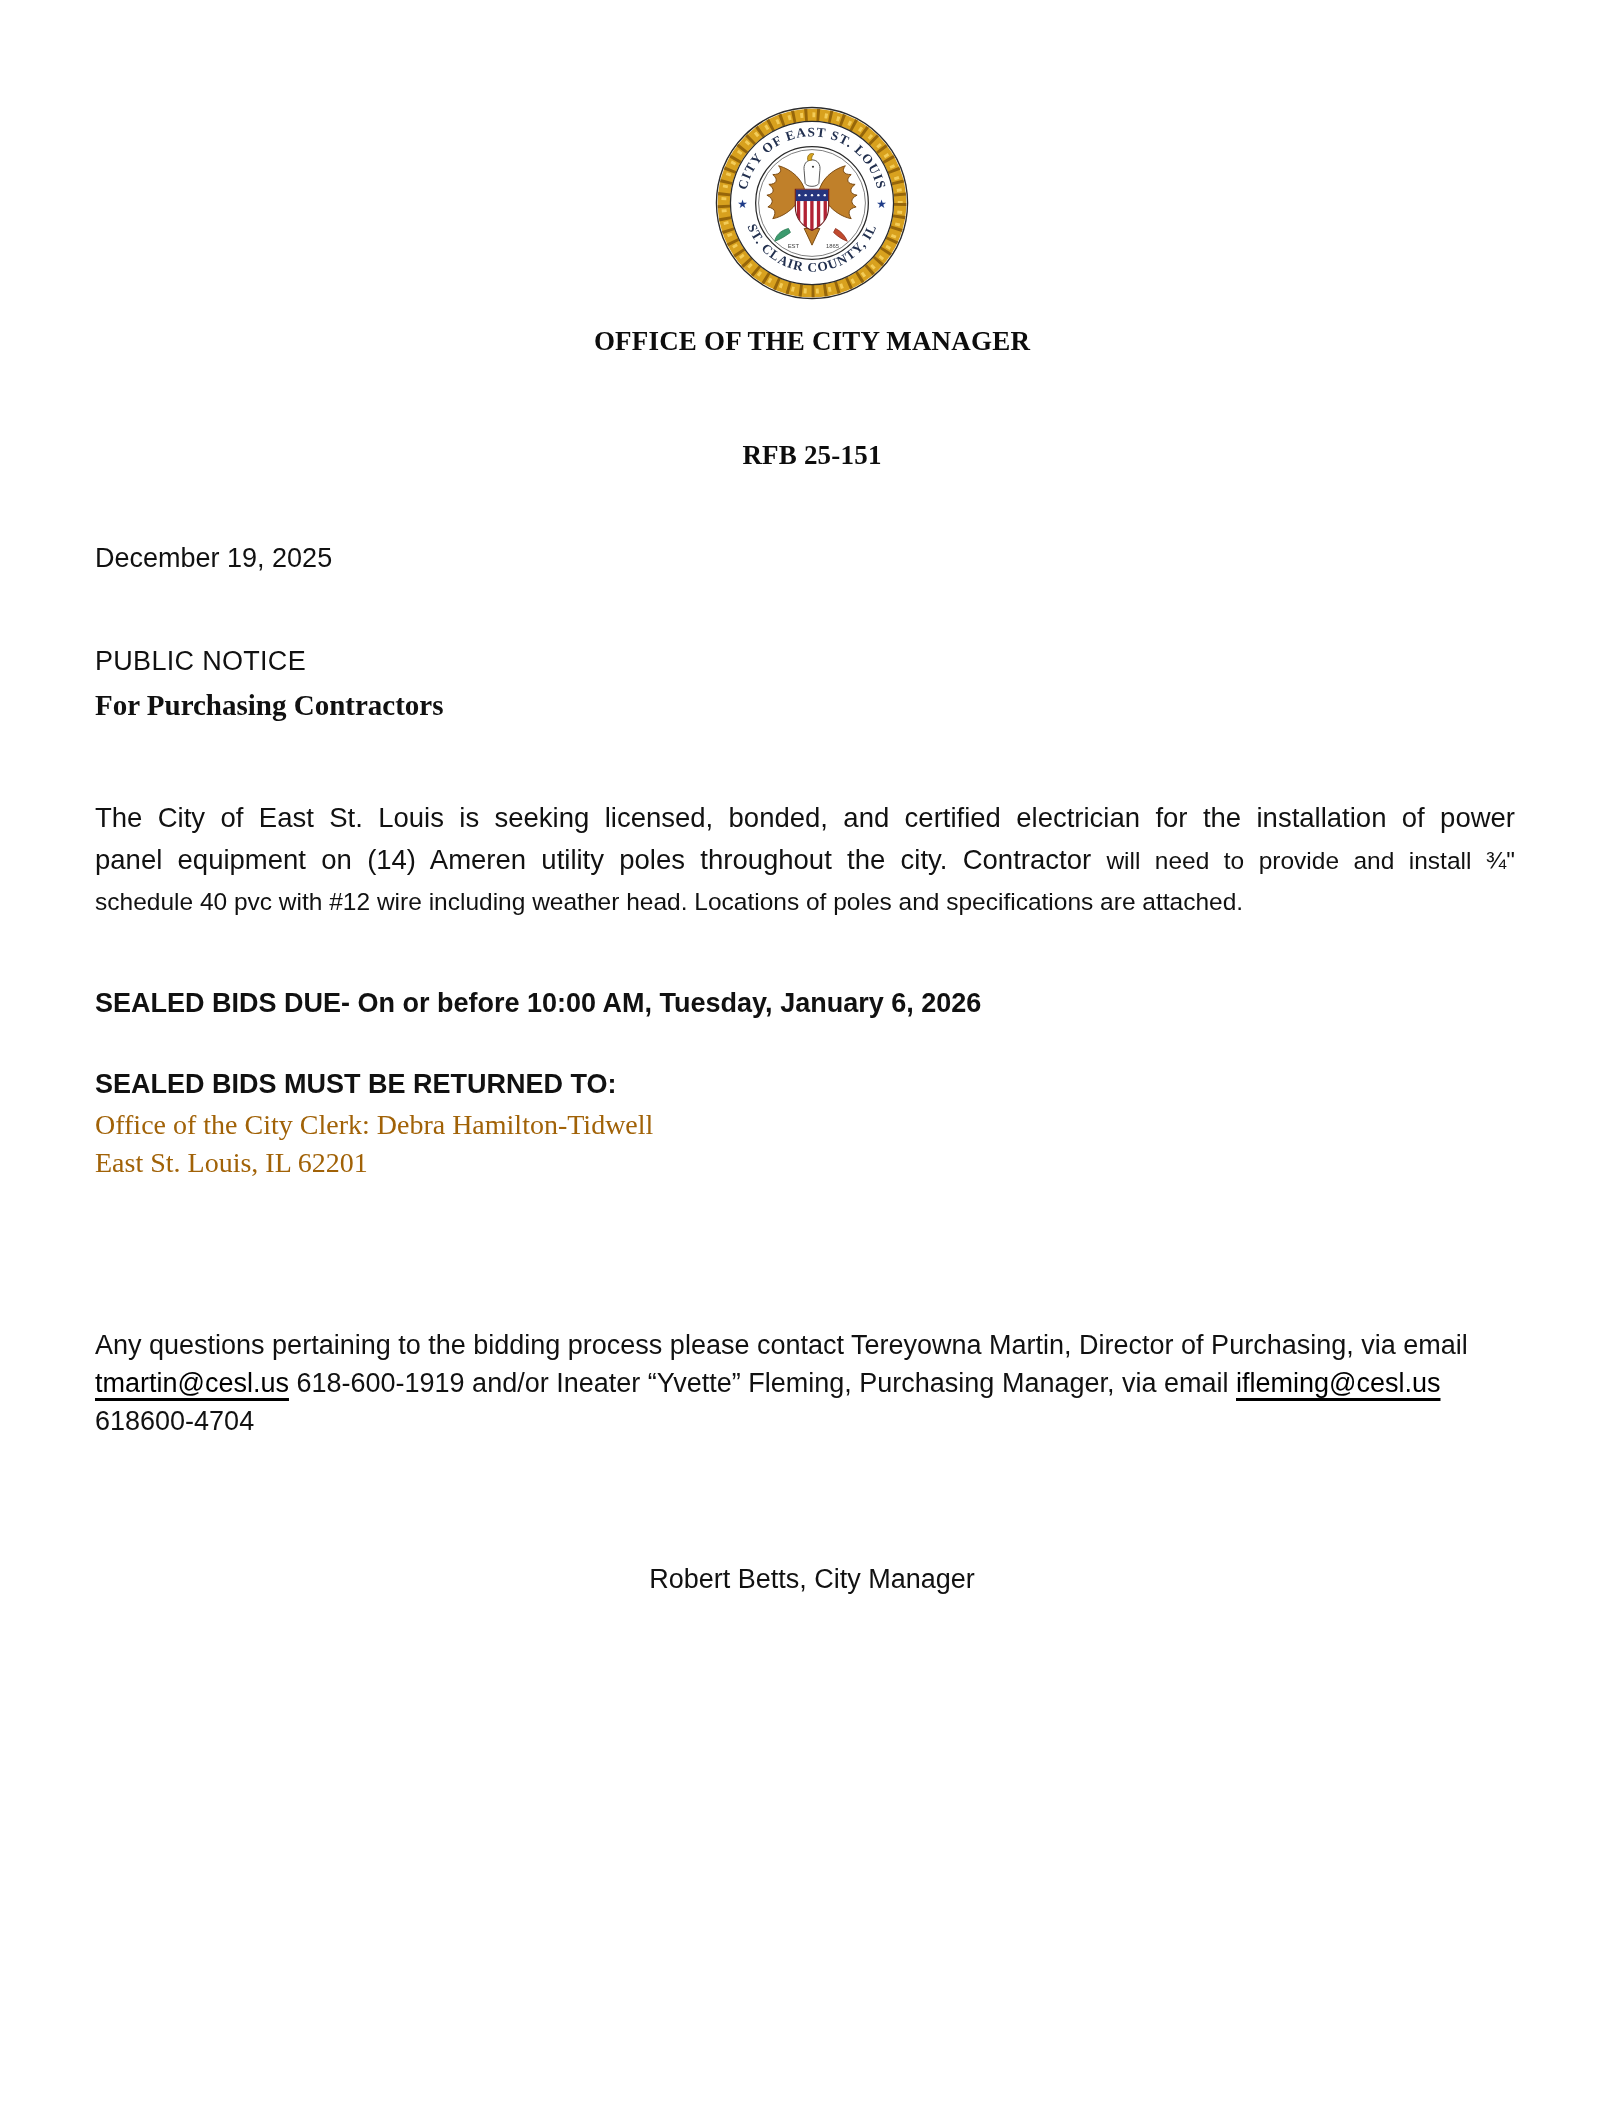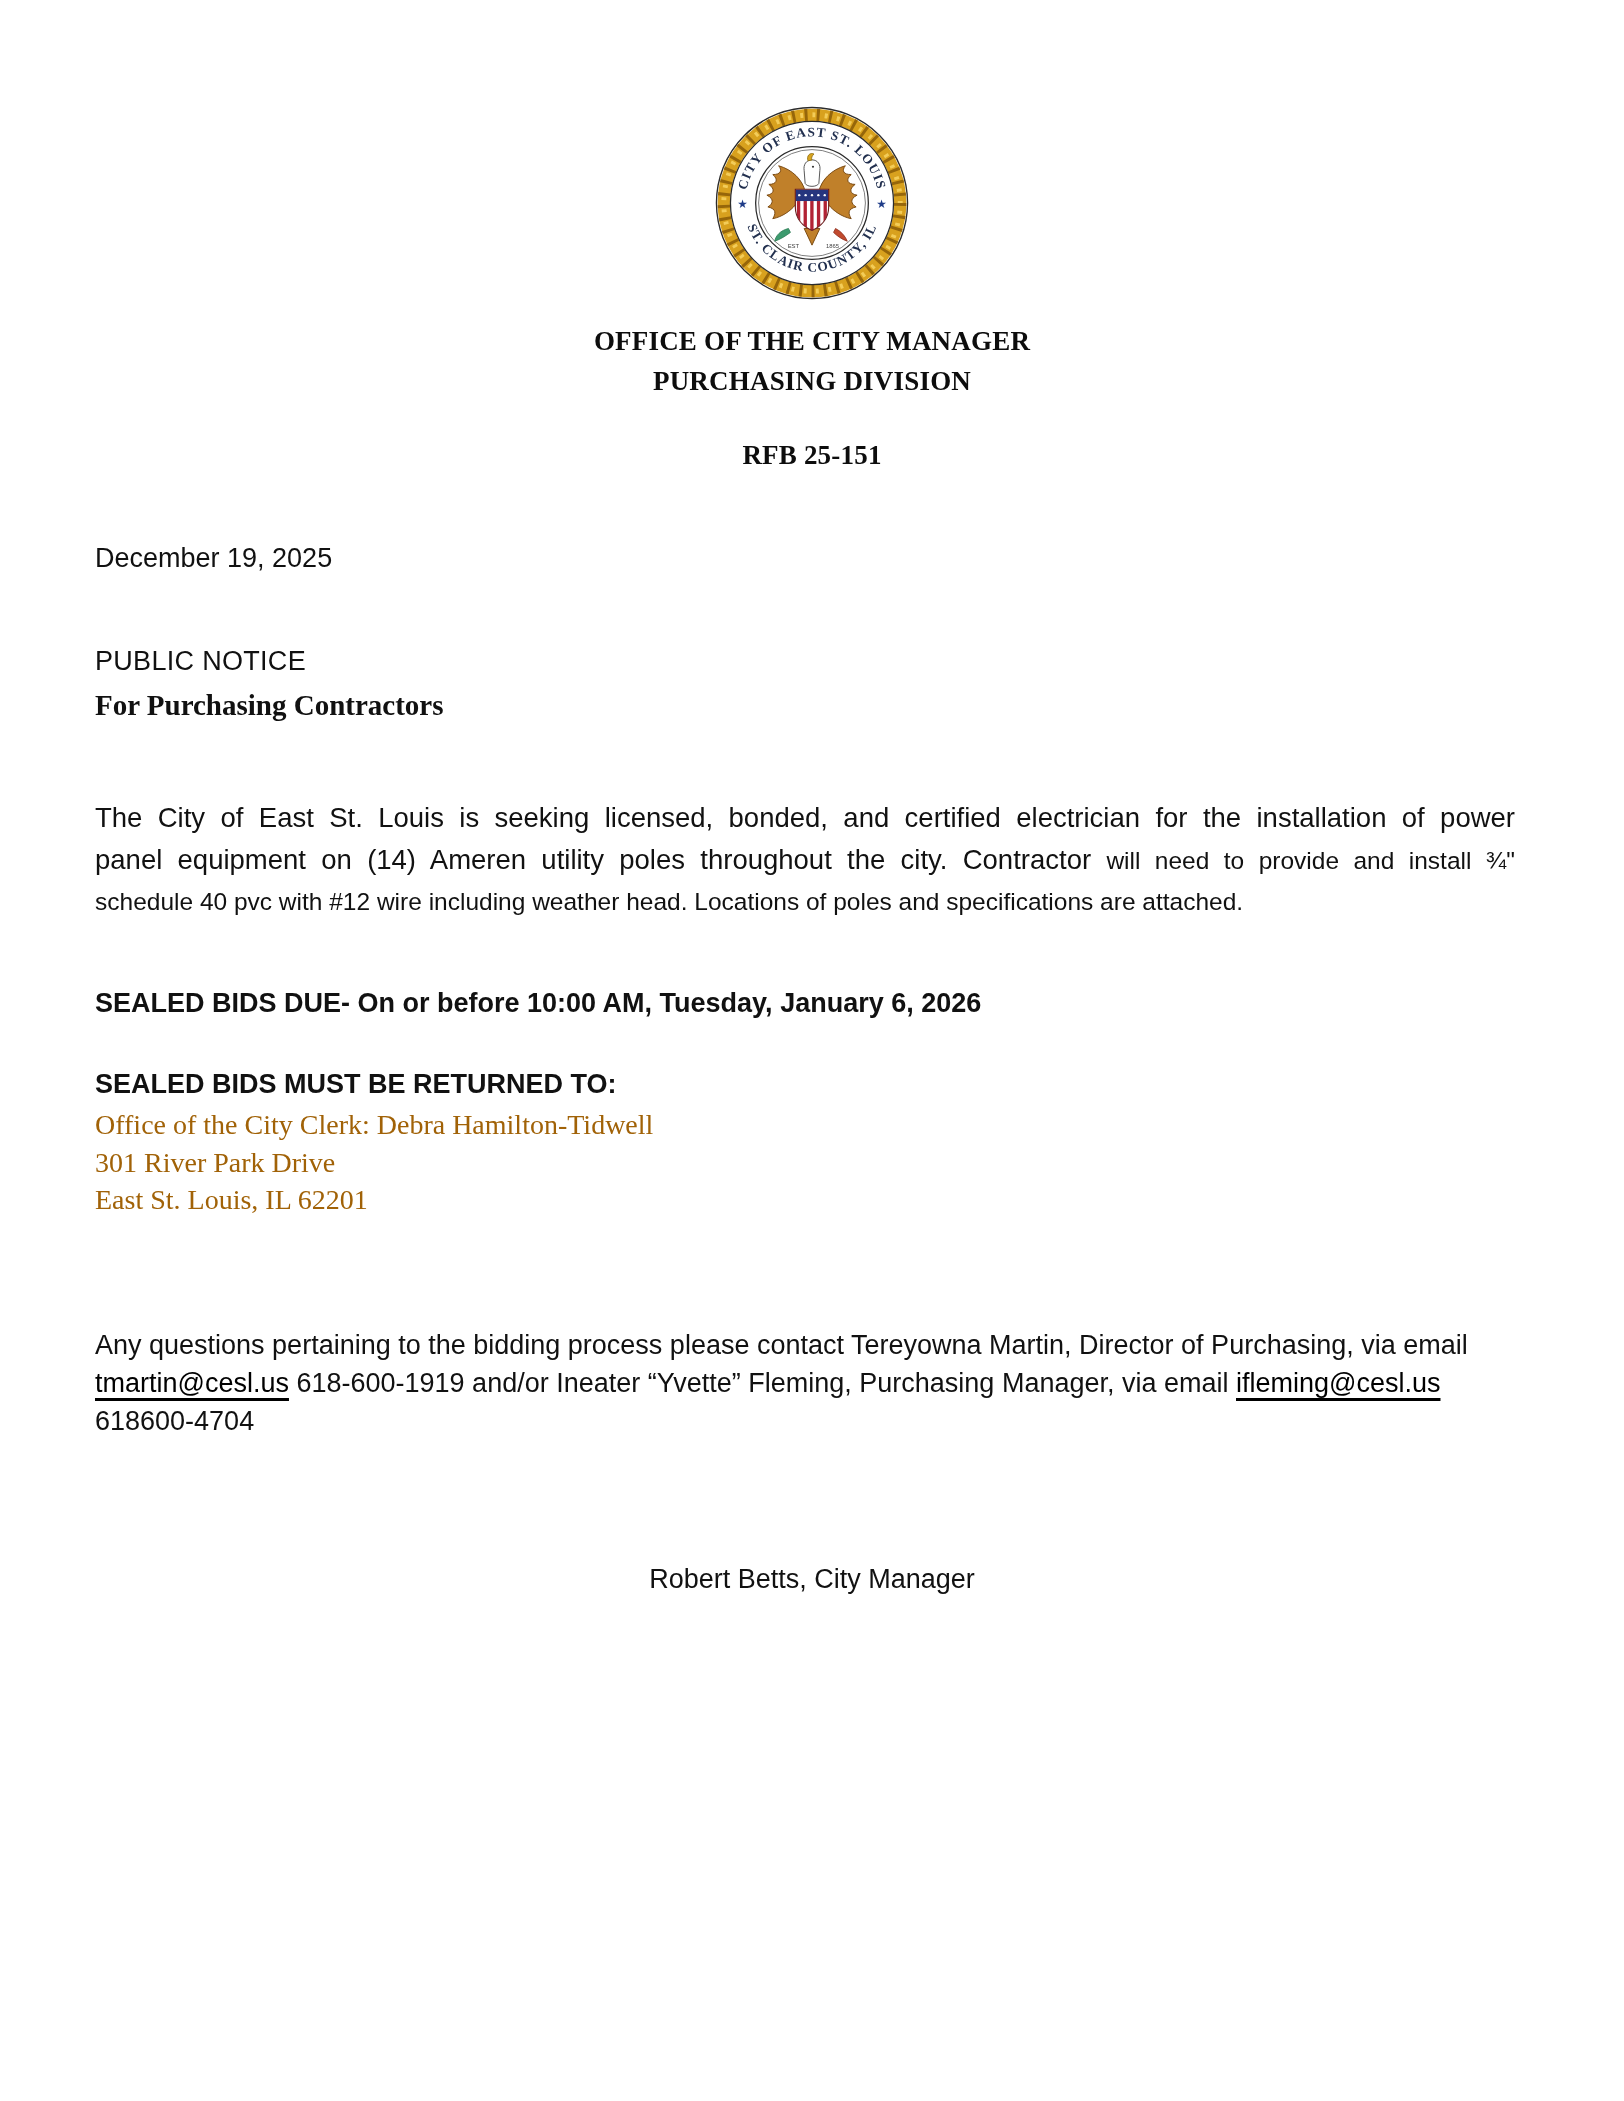--- a/index.html
+++ b/index.html
@@ -130,40 +130,38 @@
         <path d="M 76 126 C 68 128 63 133 62 139 C 68 137 74 133 78 130 Z" stroke="#2a7a52" stroke-width="0.8" fill="#3C9A6E"></path>
         <path d="M 124 126 C 130 129 134 134 136 139 C 130 137 125 133 122 130 Z" stroke="#8a2a1a" stroke-width="0.8" fill="#C14A2E"></path>
 
         <text x="81" y="146" text-anchor="middle" font-family="Liberation Sans, sans-serif" font-size="6" fill="#444444">EST</text>
         <text x="121" y="146" text-anchor="middle" font-family="Liberation Sans, sans-serif" font-size="6" fill="#444444">1865</text>
       </g>
     </svg>
   </div>
 
   <div class="abs centered hdr hdr-1">OFFICE OF THE CITY MANAGER</div>
-  <div class="abs centered hdr hdr-2">PURCHASING DIVISION</div>
   <div class="abs centered hdr hdr-rfb">RFB 25-151</div>
 
   <div class="abs date-line">December 19, 2025</div>
 
   <div class="abs notice-label">PUBLIC NOTICE</div>
   <div class="abs notice-subject">For Purchasing Contractors</div>
 
   <div class="abs body-par">
     <div class="jline"><span>The City of East St. Louis is seeking licensed, bonded, and certified electrician for the installation of power</span></div>
     <div class="jline"><span>panel equipment on (14) Ameren utility poles throughout the city. Contractor </span><span class="txt-small">will need to provide and install ¾"</span></div>
     <div class="lline txt-small">schedule 40 pvc with #12 wire including weather head. Locations of poles and specifications are attached.</div>
   </div>
 
   <div class="abs bids-due">SEALED BIDS DUE- On or before 10:00 AM, Tuesday, January 6, 2026</div>
 
   <div class="abs return-label">SEALED BIDS MUST BE RETURNED TO:</div>
   <div class="abs addr">
     <div>Office of the City Clerk: Debra Hamilton-Tidwell</div>
-    <div>301 River Park Drive</div>
     <div>East St. Louis, IL 62201</div>
   </div>
 
   <div class="abs contact">
     <div>Any questions pertaining to the bidding process please contact Tereyowna Martin, Director of Purchasing, via email</div>
     <div><span class="email-link">tmartin@cesl.us</span><span> 618-600-1919 and/or Ineater “Yvette” Fleming, Purchasing Manager, via email </span><span class="email-link">ifleming@cesl.us</span></div>
     <div>618600-4704</div>
   </div>
 
   <div class="abs centered signature">Robert Betts, City Manager</div>

